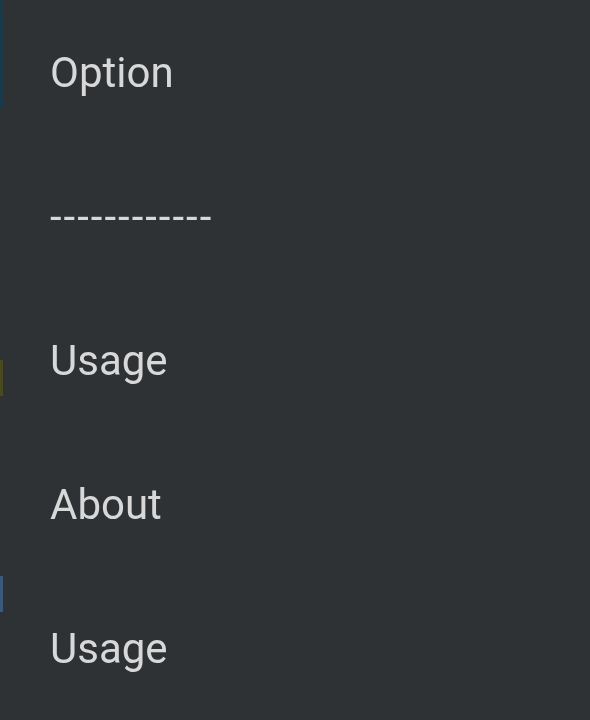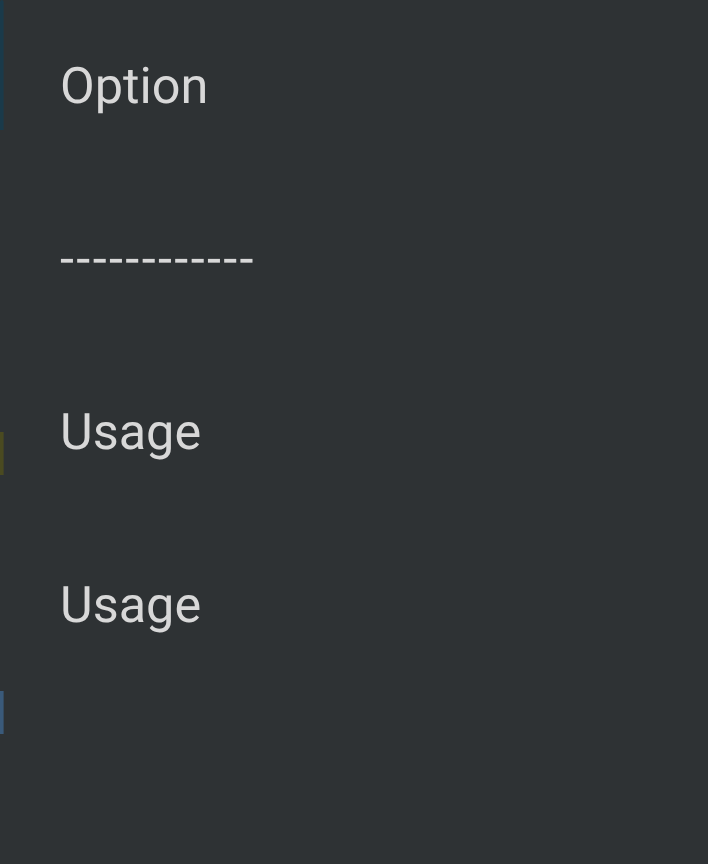--- a/index.html
+++ b/index.html
@@ -67,15 +67,18 @@
   <div class="menu-item">
     <span>Option</span>
   </div>
   <div class="menu-divider">
     <span>------------</span>
   </div>
   <div class="menu-item">
     <span>Usage</span>
   </div>
   <div class="menu-item">
+    <span>About</span>
+  </div>
+  <div class="menu-item">
     <span>Usage</span>
   </div>
 </div>
 
 </body></html>

